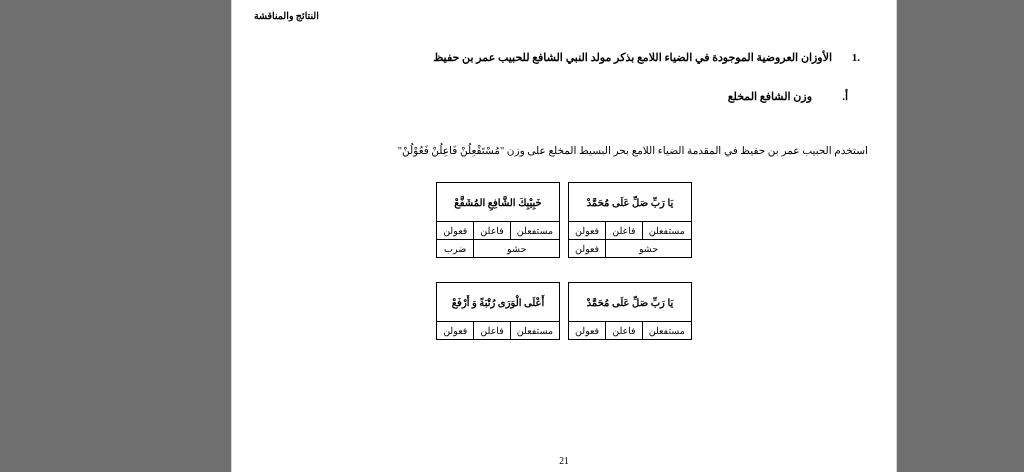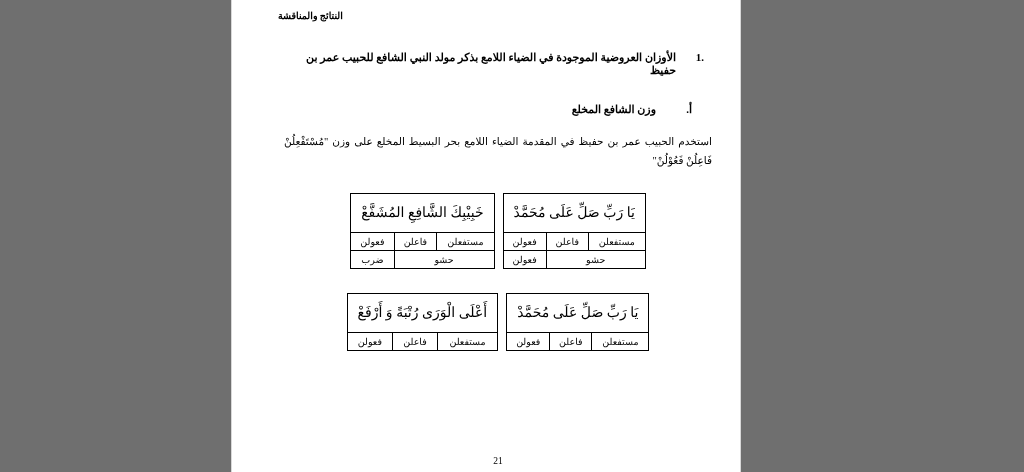--- a/index.html
+++ b/index.html
@@ -14,27 +14,26 @@
   .viewport {
     position: relative;
     width: 1024px;
     height: 472px;
     background: #6f6f6f;
   }
   .page {
     position: absolute;
     left: 232px;
     top: 0;
-    width: 484px;
+    width: 664px;
     height: 472px;
     background: #ffffff;
     box-shadow: 0 0 0 1px #d8d8d8;
     direction: rtl;
     color: #000;
-    padding-left: 24px;
   }
   .page-inner {
     padding: 8px 22px 0 22px;
     height: 100%;
     box-sizing: border-box;
     position: relative;
   }
   .header-line {
     text-align: left;
     font-size: 9.5px;
@@ -67,21 +66,21 @@
   }
   .sub-item .marker {
     width: 62px;
     flex: 0 0 62px;
     text-align: right;
     padding-right: 26px;
     box-sizing: border-box;
   }
 
   .para {
-    margin-top: 16px;
+    margin-top: 38px;
     font-size: 10.5px;
     line-height: 1.85;
     text-align: justify;
     padding: 0 6px;
   }
   .para .line { display: block; }
   .para .line.center { text-align: center; }
 
   table.scan {
     border-collapse: collapse;
@@ -90,23 +89,24 @@
     font-size: 9.5px;
   }
   table.scan td {
     border: 1px solid #000;
     text-align: center;
     vertical-align: middle;
     padding: 3px 6px;
     white-space: nowrap;
   }
   table.scan td.verse {
-    font-size: 14px;
+    font-size: 10px;
     padding: 7px 10px;
     height: 24px;
+    font-weight: bold;
   }
   table.scan td.gap {
     border: none;
     width: 8px;
     padding: 0;
   }
   .tbl-wrap { margin-top: 22px; }
   .tbl-wrap.second { margin-top: 24px; }
 
   .page-number {

